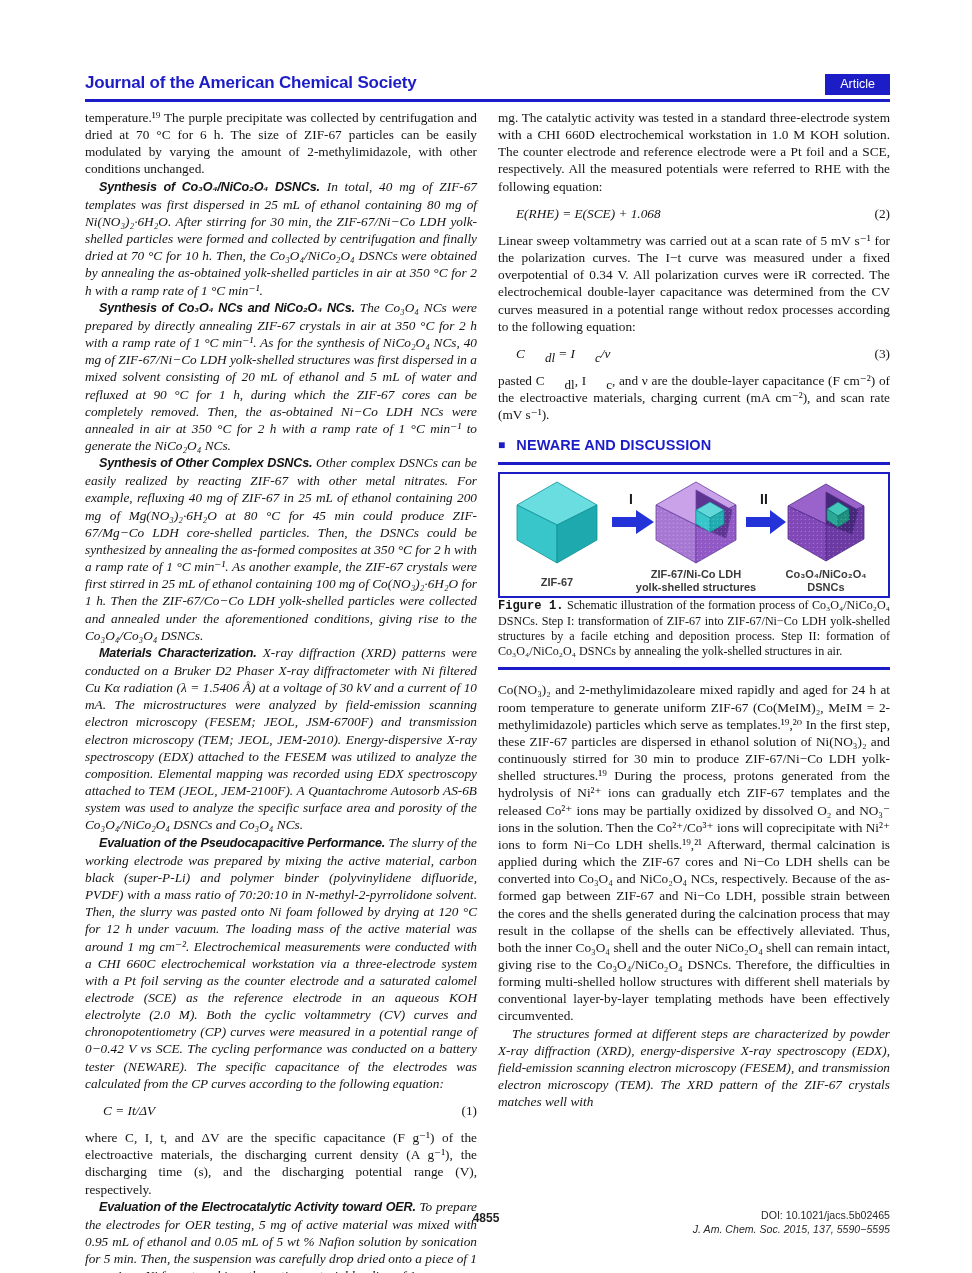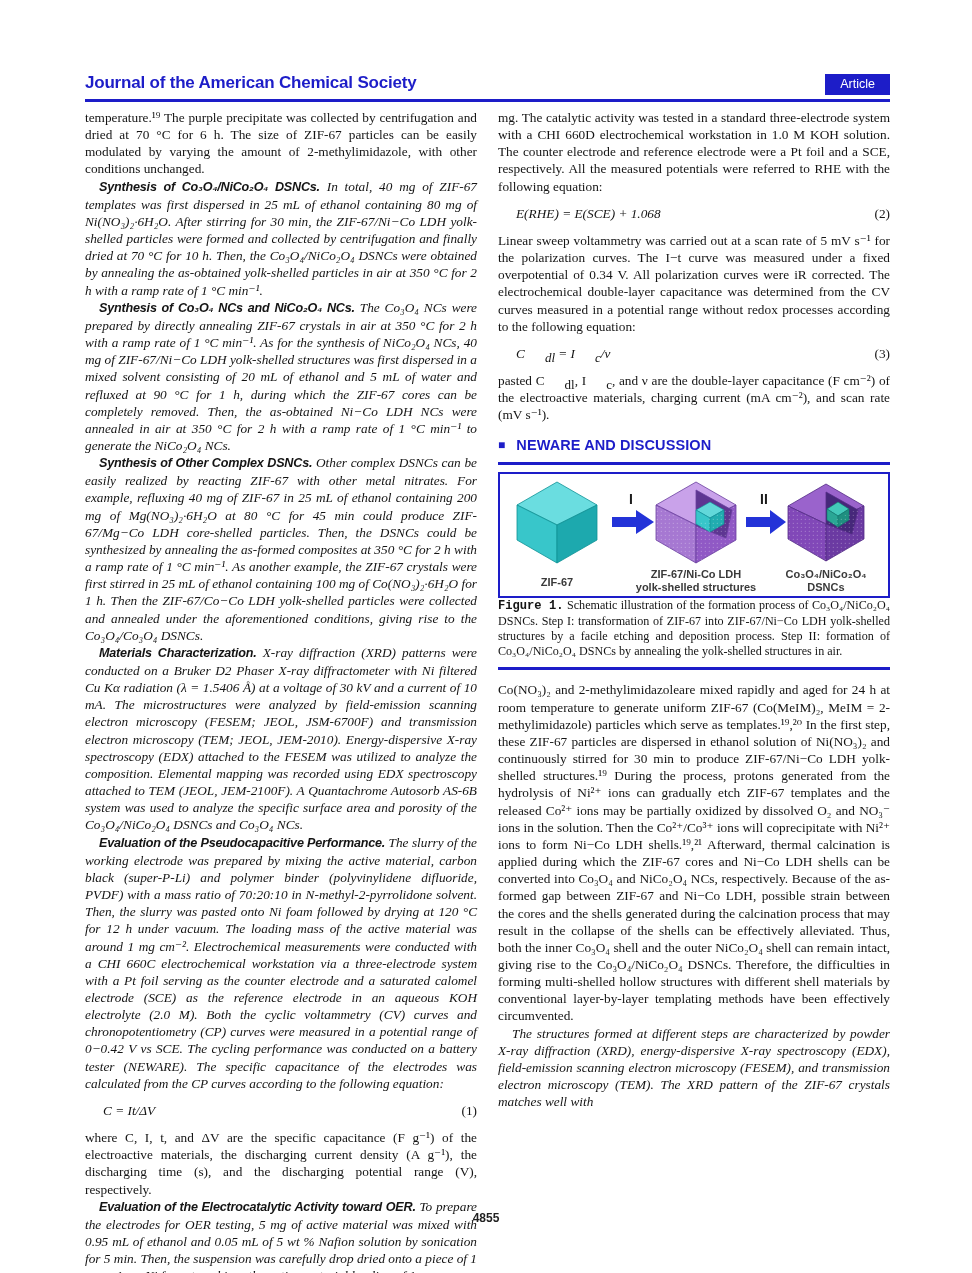--- a/index.html
+++ b/index.html
@@ -198,14 +198,18 @@
 
     <p class="fig-caption"><span class="cap-label">Figure 1.</span> <span>Schematic illustration of the formation process of Co₃O₄/NiCo₂O₄ DSNCs. Step I: transformation of ZIF-67 into ZIF-67/Ni−Co LDH yolk-shelled structures by a facile etching and deposition process. Step II: formation of Co₃O₄/NiCo₂O₄ DSNCs by annealing the yolk-shelled structures in air.</span></p>
 
     <div class="fig-endrule"></div>
 
     <p>Co(NO₃)₂ and 2-methylimidazoleare mixed rapidly and aged for 24 h at room temperature to generate uniform ZIF-67 (Co(MeIM)₂, MeIM = 2-methylimidazole) particles which serve as templates.¹⁹,²⁰ In the first step, these ZIF-67 particles are dispersed in ethanol solution of Ni(NO₃)₂ and continuously stirred for 30 min to produce ZIF-67/Ni−Co LDH yolk-shelled structures.¹⁹ During the process, protons generated from the hydrolysis of Ni²⁺ ions can gradually etch ZIF-67 templates and the released Co²⁺ ions may be partially oxidized by dissolved O₂ and NO₃⁻ ions in the solution. Then the Co²⁺/Co³⁺ ions will coprecipitate with Ni²⁺ ions to form Ni−Co LDH shells.¹⁹,²¹ Afterward, thermal calcination is applied during which the ZIF-67 cores and Ni−Co LDH shells can be converted into Co₃O₄ and NiCo₂O₄ NCs, respectively. Because of the as-formed gap between ZIF-67 and Ni−Co LDH, possible strain between the cores and the shells generated during the calcination process that may result in the collapse of the shells can be effectively alleviated. Thus, both the inner Co₃O₄ shell and the outer NiCo₂O₄ shell can remain intact, giving rise to the Co₃O₄/NiCo₂O₄ DSNCs. Therefore, the difficulties in forming multi-shelled hollow structures with different shell materials by conventional layer-by-layer templating methods have been effectively circumvented.</p>
     <p class="indent">The structures formed at different steps are characterized by powder X-ray diffraction (XRD), energy-dispersive X-ray spectroscopy (EDX), field-emission scanning electron microscopy (FESEM), and transmission electron microscopy (TEM). The XRD pattern of the ZIF-67 crystals matches well with</p>
   </div>
 
   <div class="footer-page">4855</div>
+  <div class="footer-right">
+    <div>DOI: 10.1021/jacs.5b02465</div>
+    <div class="footer-citation">J. Am. Chem. Soc. 2015, 137, 5590−5595</div>
+  </div>
 
 </div>
 
 </body></html>

